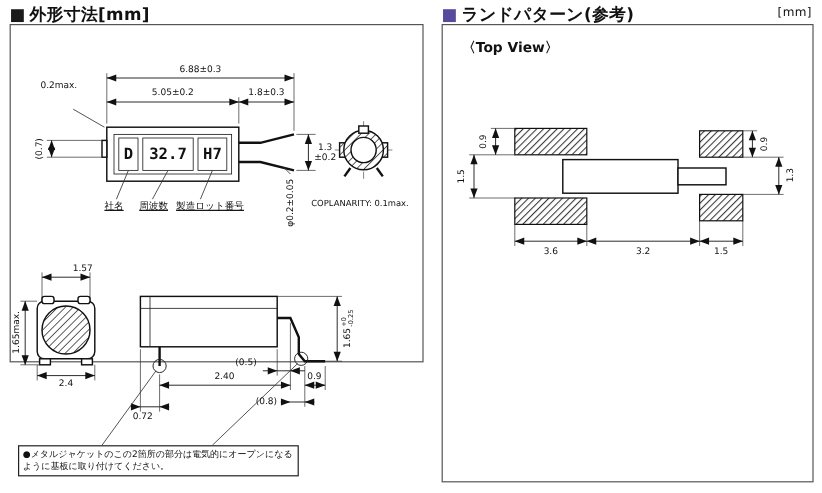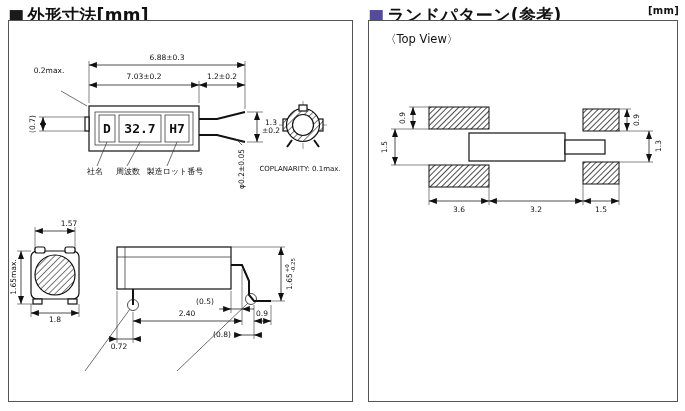--- a/index.html
+++ b/index.html
@@ -1,29 +1,29 @@
 <!DOCTYPE html>
 <html><head>
 <meta charset="utf-8">
 <style>
   *{margin:0;padding:0;box-sizing:border-box}
   html,body{width:685px;height:411px}
   body{background:#fff;font-family:"DejaVu Sans","Liberation Sans",sans-serif;color:#111;position:relative;overflow:hidden}
-  .ttl{position:absolute;font-size:17px;font-weight:bold;white-space:nowrap;letter-spacing:.3px}
+  .ttl{position:absolute;font-size:14px;font-weight:bold;white-space:nowrap;letter-spacing:.3px}
   .ttl .bullet{color:#1a1a1a;margin-right:3px}
   .ttl .bullet.purple{color:#564a9e}
-  .ttl.unit{font-weight:bold;font-size:10px}
+  .ttl.unit{font-weight:normal;font-size:10px}
   .panel-box{position:absolute;border:1px solid #555;background:#fff}
   .panel-box svg{position:absolute;left:0;top:0}
   .t{position:absolute;font-size:7.5px;line-height:1.05;white-space:nowrap;transform:translate(-50%,-50%);color:#111}
   .t.rot{transform:translate(-50%,-50%) rotate(-90deg)}
   .t.sm{font-size:7px}
   .t.mark{font-size:13px;font-weight:bold;font-family:"DejaVu Sans Mono","Liberation Mono",monospace}
-  .t.jl{font-size:8px;}
-  .t.hd{transform:none;font-size:11.5px;font-weight:normal}
+  .t.jl{font-size:8px;text-decoration:underline}
+  .t.hd{transform:none;font-size:11.5px;font-weight:bold}
   .t.stack{display:flex;flex-direction:column;align-items:center}
   .t.tolgrp{display:flex;align-items:center;gap:1px}
   .t .tolcol{display:flex;flex-direction:column;font-size:5.5px;line-height:1.1}
   .note{position:absolute;border:1px solid #222;font-size:7.5px;line-height:1.35;padding:2px 3px;background:#fff}
   
   .dim{stroke:#222;stroke-width:.8;fill:none}
   .arr{marker-start:url(#arw);marker-end:url(#arw)}
   .arrE{marker-end:url(#arw)}
   .ext{stroke:#333;stroke-width:.6}
   .thin{fill:none;stroke:#222;stroke-width:.7}
@@ -39,21 +39,21 @@
 <body>
 
 <div class="ttl" style="left:8px;top:4px">
   <span class="bullet">■</span><span>外形寸法[mm]</span>
 </div>
 <div class="ttl" style="left:368px;top:4px">
   <span class="bullet purple">■</span><span>ランドパターン(参考)</span>
 </div>
 <div class="ttl unit" style="left:648px;top:5px">[mm]</div>
 
-<div class="panel-box" style="left:8px;top:20px;width:345px;height:382px">
+<div class="panel-box" style="left:8px;top:20px;width:345px;height:282px">
   <svg width="343" height="380" viewBox="0 0 343 380">
     <defs>
       <marker id="arw" markerWidth="9" markerHeight="8" refX="8.4" refY="4" orient="auto-start-reverse" markerUnits="userSpaceOnUse">
         <path d="M0.5,1 L8.5,4 L0.5,7 z" fill="#111"></path>
       </marker>
       <pattern id="hatch" patternUnits="userSpaceOnUse" width="4.5" height="4.5" patternTransform="rotate(45)">
         <rect width="4.5" height="4.5" fill="#fff"></rect>
         <line x1="0" y1="0" x2="0" y2="4.5" stroke="#333" stroke-width="1.3"></line>
       </pattern>
       <pattern id="hatchPad" patternUnits="userSpaceOnUse" width="4" height="4" patternTransform="rotate(45)">
@@ -151,54 +151,55 @@
       <line class="dim arr" x1="272" y1="226" x2="272" y2="280"></line>
     </g>
 
     <g>
       <line class="ldr" x1="121" y1="288" x2="76" y2="350"></line>
       <line class="ldr" x1="239" y1="282" x2="168" y2="350"></line>
     </g>
   </svg>
 
   <span class="t" style="left:158px;top:37px">6.88±0.3</span>
-  <span class="t" style="left:135px;top:56px">7.03±0.2</span>
-  <span class="t" style="left:213px;top:56px">1.2±0.2</span>
+  <span class="t" style="left:135px;top:56px">5.05±0.2</span>
+  <span class="t" style="left:213px;top:56px">1.8±0.3</span>
   <span class="t" style="left:40px;top:50px">0.2max.</span>
   <span class="t rot" style="left:24px;top:103px">(0.7)</span>
   <span class="t mark" style="left:98px;top:108px">D</span>
   <span class="t mark" style="left:131px;top:108px">32.7</span>
   <span class="t mark" style="left:168px;top:108px">H7</span>
   <span class="t jl" style="left:86px;top:151px">社名</span>
   <span class="t jl" style="left:119px;top:151px">周波数</span>
   <span class="t jl" style="left:166px;top:151px">製造ロット番号</span>
   <span class="t stack" style="left:262px;top:106px">
     <span>1.3</span>
     <span>±0.2</span>
   </span>
   <span class="t rot" style="left:233px;top:148px">φ0.2±0.05</span>
   <span class="t sm" style="left:291px;top:149px">COPLANARITY: 0.1max.</span>
 
   <span class="t" style="left:60px;top:203px">1.57</span>
   <span class="t rot" style="left:5px;top:256px">1.65max.</span>
-  <span class="t" style="left:46px;top:299px">1.8</span>
+  <span class="t" style="left:46px;top:299px">2.4</span>
 
   <span class="t" style="left:196px;top:281px">(0.5)</span>
   <span class="t" style="left:178px;top:293px">2.40</span>
   <span class="t" style="left:253px;top:293px">0.9</span>
   <span class="t" style="left:213px;top:314px">(0.8)</span>
   <span class="t" style="left:110px;top:326px">0.72</span>
   <span class="t tolgrp rot" style="left:281px;top:253px">
     <span>1.65</span>
     <span class="tolcol">
       <span>+0</span>
       <span>-0.25</span>
     </span>
   </span>
 
+  <div class="note" style="left:6px;top:350px;width:234px">●メタルジャケットのこの2箇所の部分は電気的にオープンになるように基板に取り付けてください。</div>
 </div>
 
 <div class="panel-box" style="left:368px;top:20px;width:310px;height:382px">
   <svg width="308" height="380" viewBox="0 0 308 380">
     <g>
       <rect class="pad" x="60" y="86" width="60" height="22"></rect>
       <rect class="pad" x="60" y="144" width="60" height="22"></rect>
       <rect class="pad" x="214" y="88" width="36" height="22"></rect>
       <rect class="pad" x="214" y="141" width="36" height="22"></rect>
       <rect class="out" x="100" y="112" width="96" height="28"></rect>

